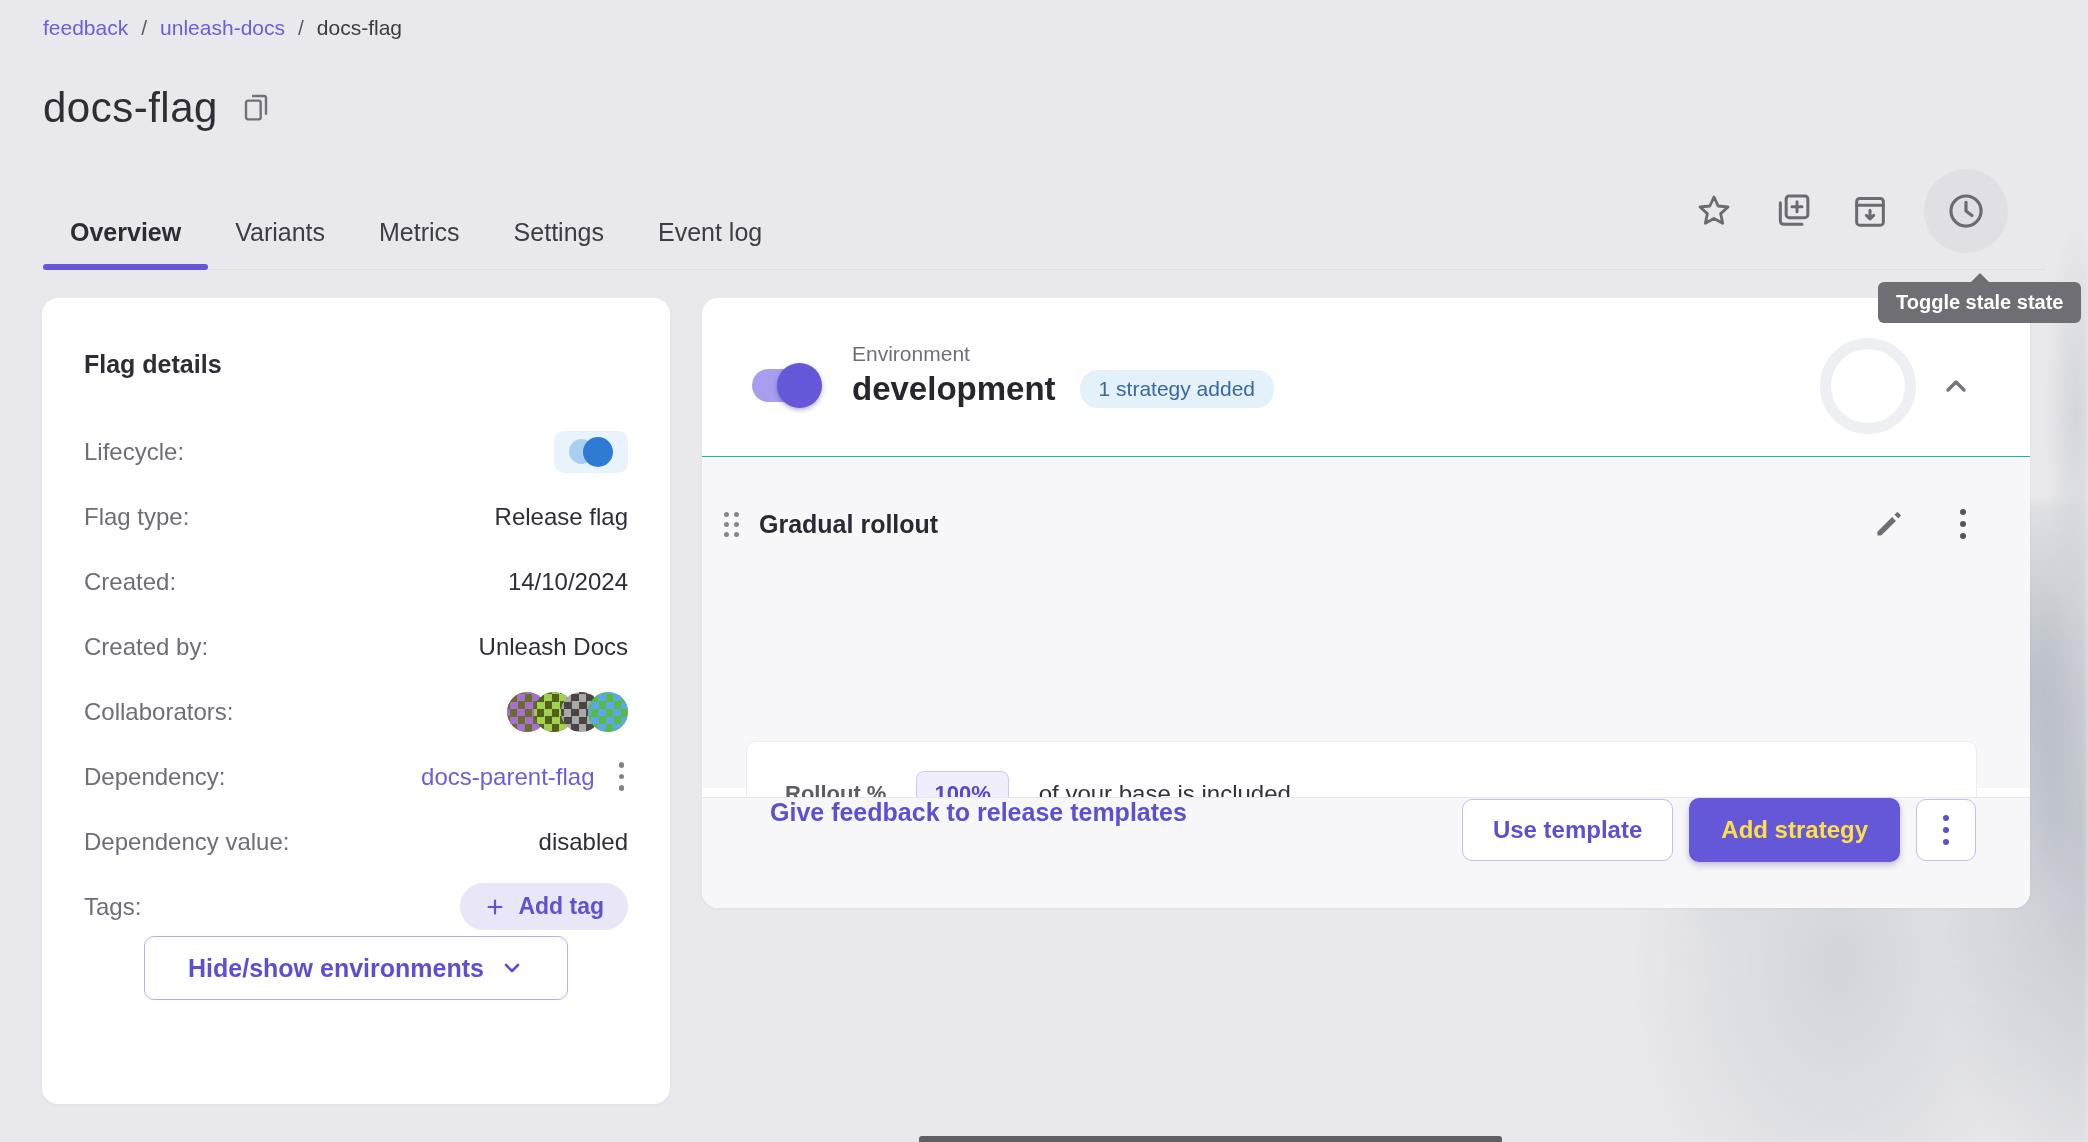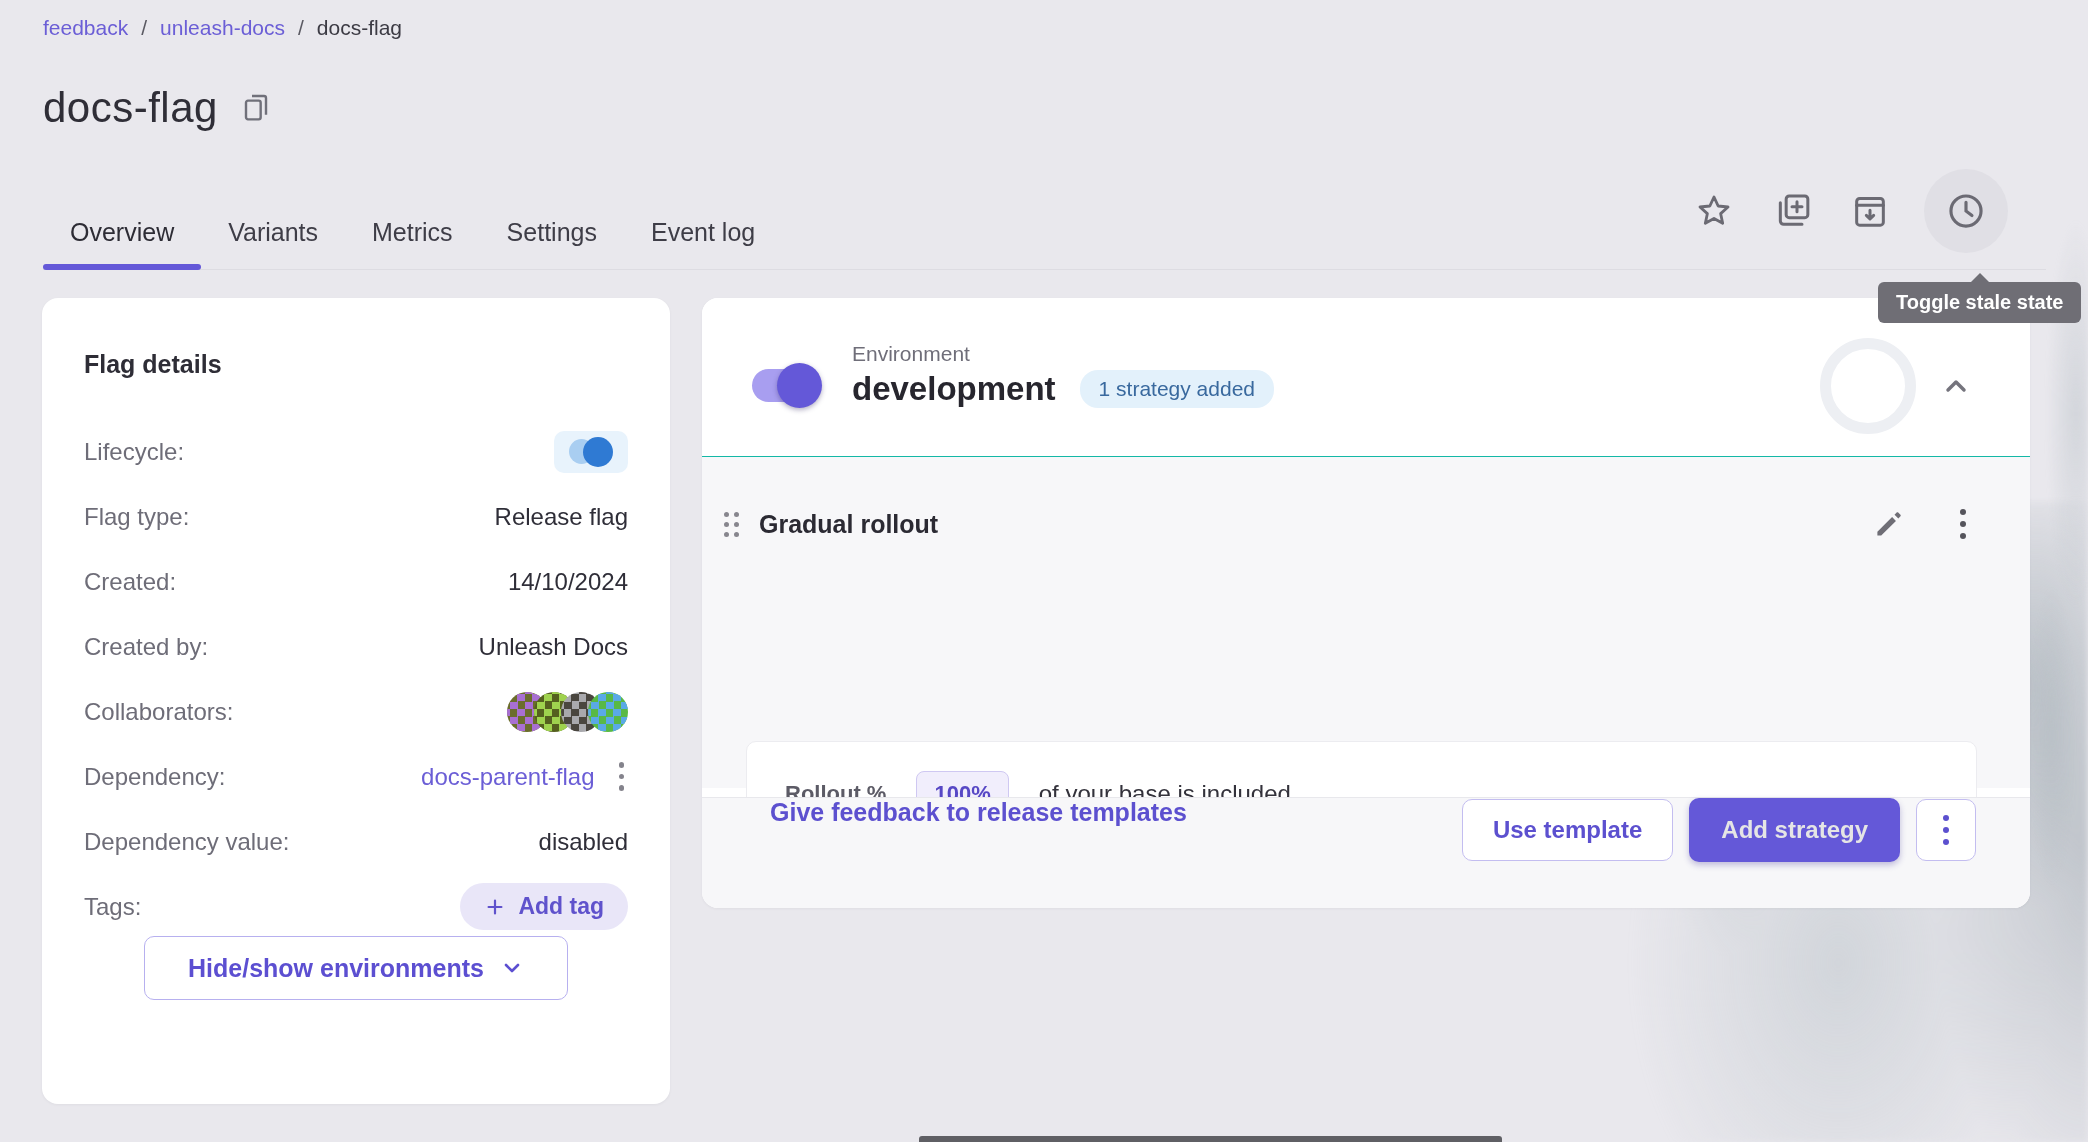--- a/index.html
+++ b/index.html
@@ -42,21 +42,21 @@
   
   .title-row { position:absolute; left:43px; top:84px; display:flex; align-items:center; gap:20px; }
   .title-row h1 { font-size:42px; font-weight:400; color:#2f2e37; letter-spacing:.5px; }
   .icon-btn { background:none; border:none; cursor:pointer; display:flex; align-items:center; justify-content:center; color:#70707a; padding:0; }
   
   .tabs {
     position:absolute; left:43px; top:196px; width:2003px; height:74px;
     display:flex; align-items:center; border-bottom:1px solid #dddce2;
   }
   .tab { position:relative; height:100%; display:flex; align-items:center; padding:0 27px; font-size:25px; color:#3e3d47; cursor:pointer; }
-  .tab.active span { font-weight:normal; color:#2d2c35; }
+  .tab.active span { font-weight:bold; color:#2d2c35; }
   .tab.active::after {
     content:""; position:absolute; left:0; right:0; bottom:-1px; height:6px;
     background:var(--accent,#6458d8); border-radius:3px;
   }
   
   .header-actions { position:absolute; left:1690px; top:169px; height:84px; display:flex; align-items:center; gap:30px; }
   .header-actions .icon-btn { width:48px; height:48px; color:#6b6a73; }
   .circle-btn { width:84px !important; height:84px !important; border-radius:50%; background:#e0dfe5 !important; }
   
   .tooltip {
@@ -143,21 +143,21 @@
     display:flex; align-items:flex-start; padding:0 54px 0 68px;
   }
   .feedback-link { font-size:25px; font-weight:bold; color:#5c50cf; text-decoration:none; cursor:pointer; }
   .footer-btns { margin-left:auto; display:flex; align-items:center; gap:16px; }
   .btn-outline {
     height:62px; padding:0 30px; background:#fff; border:1px solid #c3bdf0; border-radius:10px;
     color:#5c50cf; font-size:24px; font-weight:bold; cursor:pointer; font-family:inherit;
   }
   .btn-primary {
     height:64px; padding:0 32px; background:var(--accent,#6458d8); border:none; border-radius:10px;
-    color:#e5e5e5; font-size:24px; font-weight:bold; cursor:pointer; font-family:inherit;
+    color:#fde047; font-size:24px; font-weight:bold; cursor:pointer; font-family:inherit;
     box-shadow:0 3px 6px rgba(60,45,150,.30);
   }
   .btn-kebab {
     width:60px; height:62px; background:#fff; border:1px solid #c3bdf0; border-radius:10px; cursor:pointer;
     display:flex; align-items:center; justify-content:center;
   }
   .btn-kebab .col { display:flex; flex-direction:column; gap:6px; }
   .btn-kebab i { width:6px; height:6px; border-radius:50%; background:#5c50cf; display:block; }
   svg { display:block; }
 </style>

